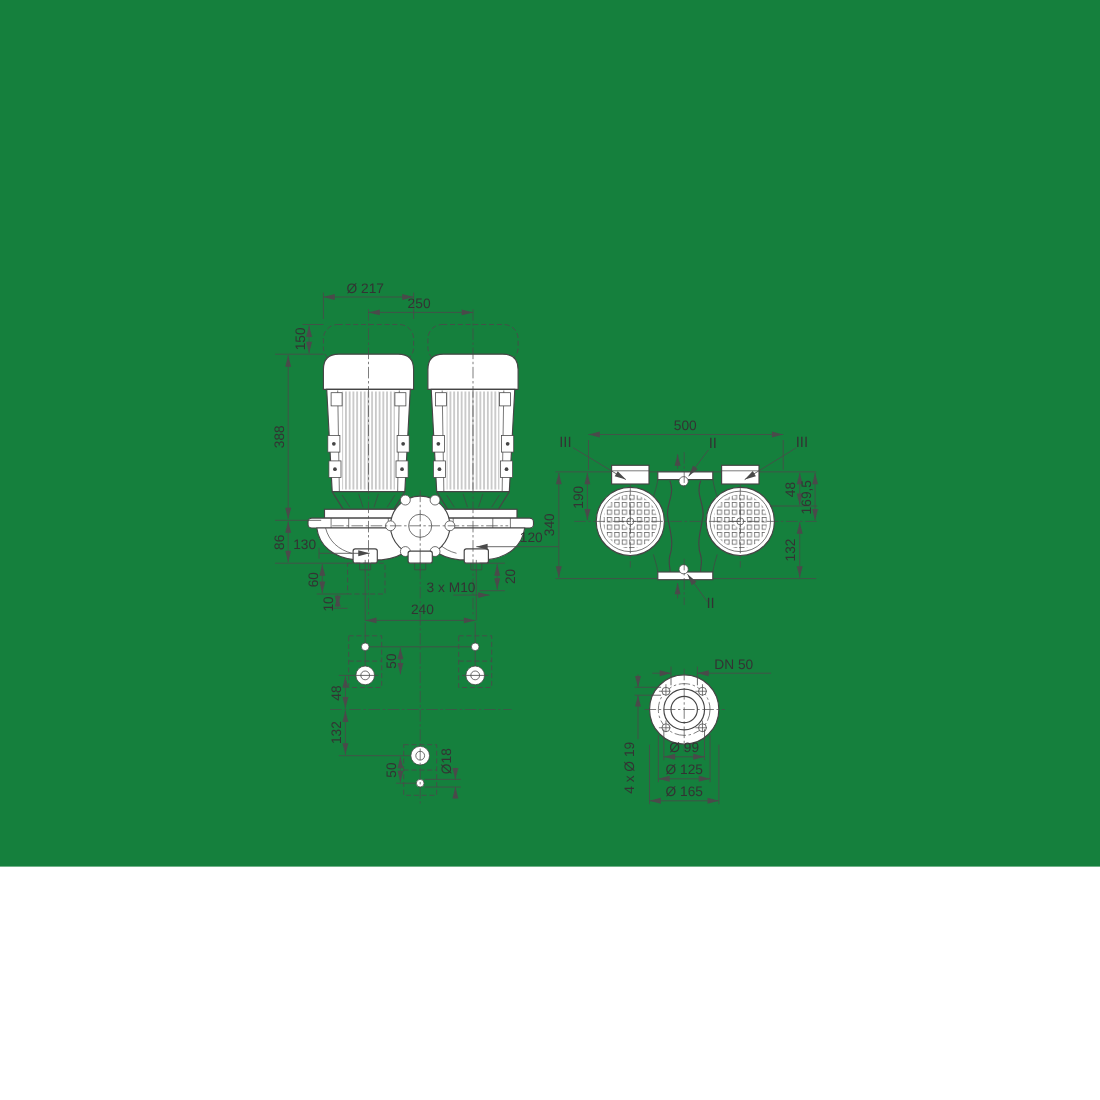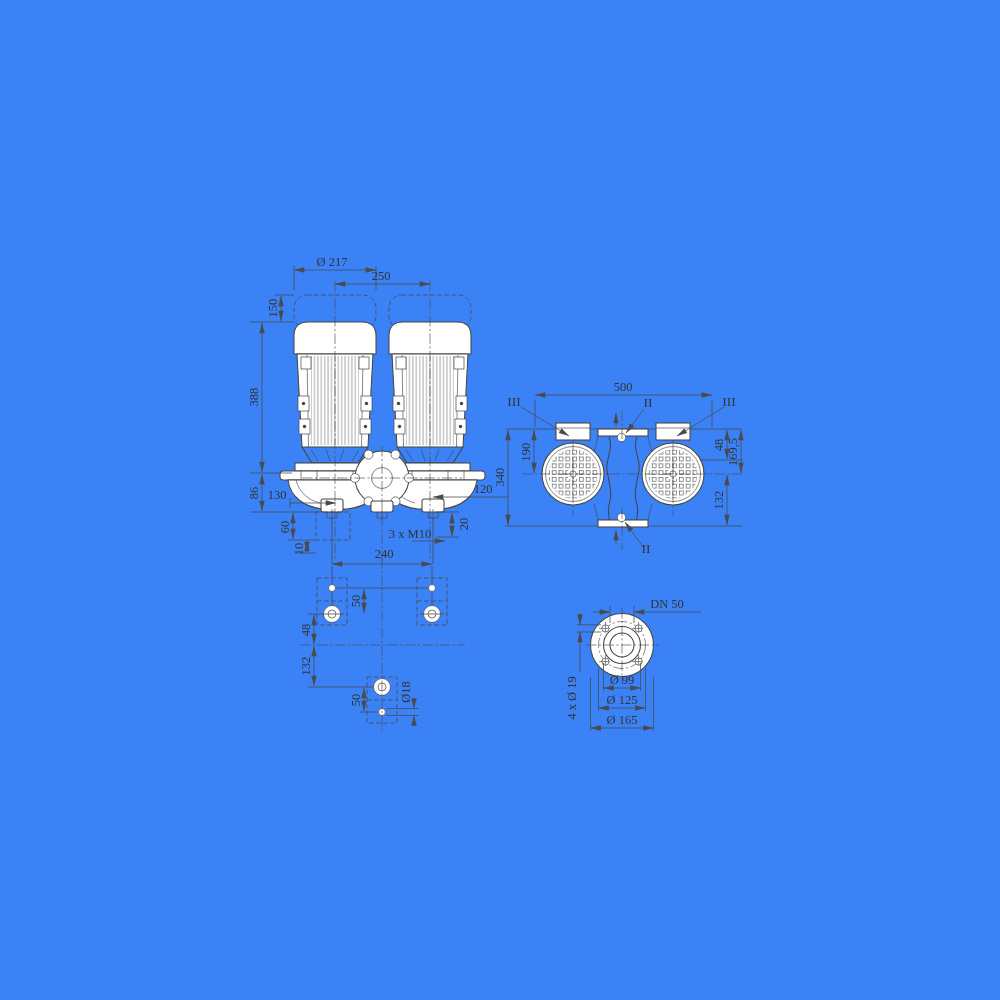--- a/index.html
+++ b/index.html
@@ -1,17 +1,17 @@
 <!DOCTYPE html>
 <html><head>
 <meta charset="utf-8">
 <style>
   html,body{margin:0;padding:0;background:#fff}
-  .canvas{position:relative;width:1000px;height:1000px;background:#3b82f6;overflow:hidden;
-          font-family:Liberation Serif, serif}
+  .canvas{position:relative;width:1000px;height:788px;background:#15803d;overflow:hidden;
+          font-family:Liberation Sans, sans-serif}
   svg{display:block}
   .o{fill:none;stroke:#454545;stroke-width:1.05}
   .t{fill:none;stroke:#454545;stroke-width:.65}
   .w{fill:#fff;stroke:#454545;stroke-width:1.05}
   .wt{fill:#fff;stroke:#454545;stroke-width:.7}
   .d{fill:none;stroke:#4a4a4a;stroke-width:.8;stroke-dasharray:4.5 2.6}
   .c{fill:none;stroke:#4a4a4a;stroke-width:.65;stroke-dasharray:10.5 2.4 2.2 2.4}
   .m{fill:none;stroke:#4a4a4a;stroke-width:.75}
   .dim{fill:none;stroke:#4a4a4a;stroke-width:.75}
   text.dt{font-size:12.5px;fill:#333;text-anchor:middle}

